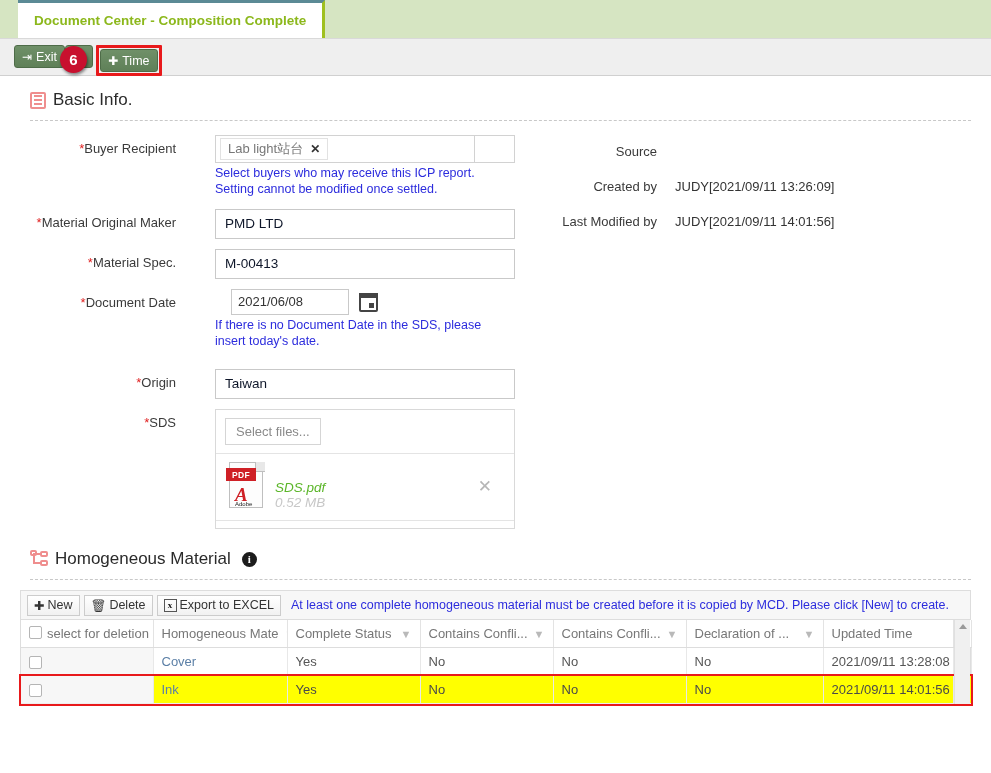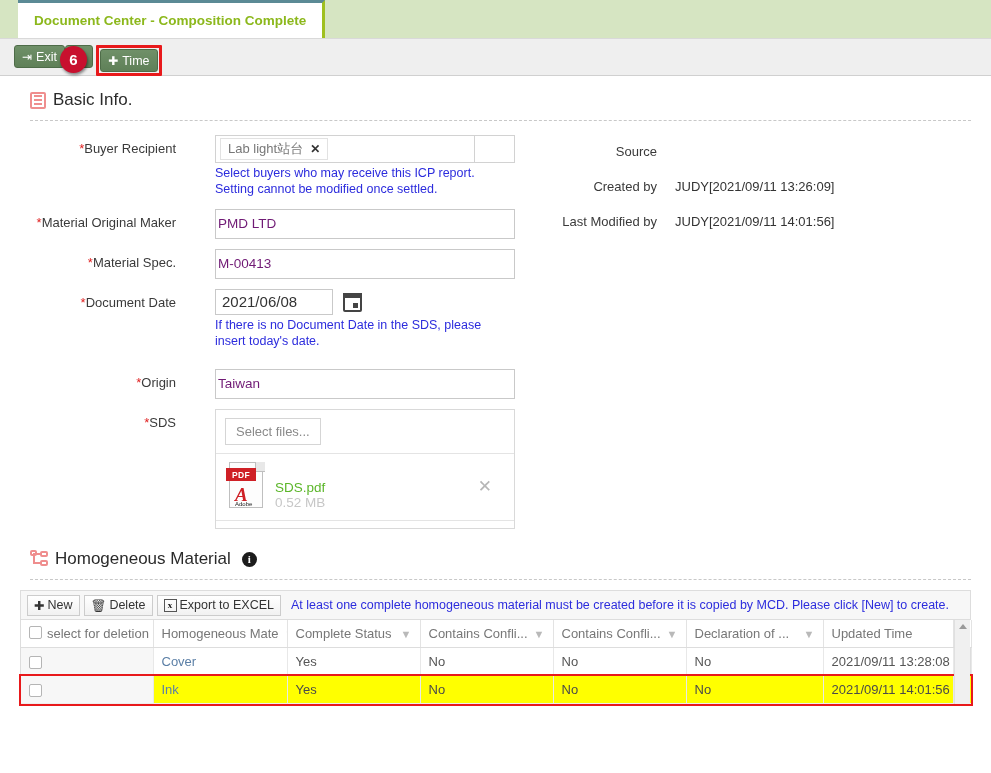--- a/index.html
+++ b/index.html
@@ -135,24 +135,24 @@
     font-size: 13px;
     color: #3a3a3a;
     white-space: nowrap;
   }
   .req { color:#e02020; }
   .fld { width: 300px; }
   .inp {
     width: 300px; height: 30px;
     border: 1px solid #c9c9c9;
     background:#fff;
-    padding: 0 2px;
+    padding: 0 9px;
     line-height: 28px;
     font-size: 13.5px;
-    color: #701a75;
+    color: #0f172a;
   }
   .hint { color:#2c2cdd; font-size:12.5px; line-height:16px; padding-top:2px; }
 
   
   .msel { display:flex; }
   .msel-main {
     width: 262px; height: 28px;
     border: 1px solid #d2d2d2;
     background:#fff;
     display:flex; align-items:center;
@@ -163,21 +163,21 @@
     display:flex; align-items:center; gap:7px;
     height: 22px; padding: 0 7px;
     border:1px solid #e2e2e2; background:#fff;
     font-size: 13px; color:#777;
   }
   .tag .x { font-weight:bold; color:#333; font-size:12px; cursor:pointer; }
 
   
   .datewrap { display:flex; align-items:center; }
   .date-inp { width: 118px; height: 26px; border:1px solid #c9c9c9; padding:0 6px;
-              font-size:15px; line-height:24px; background:#fff;}
+              font-size:13px; line-height:24px; background:#fff;margin-left:16px;}
   .cal {
     width: 19px; height: 19px; margin-left: 10px;
     border: 2px solid #444; border-radius:2px;
     position: relative;
   }
   .cal::before { content:""; position:absolute; left:-2px; top:-2px; right:-2px; height:5px; background:#444;}
   .cal::after { content:""; position:absolute; right:2px; bottom:2px; width:5px; height:5px; background:#444;}
 
   
   .meta { position:absolute; left: 470px; top: 23px; width: 500px; }
@@ -204,21 +204,21 @@
   .pdf-badge {
     position:absolute; left:0; top:6px; width:30px; height:13px;
     background:#cf2026; color:#fff; font-size:8.5px; font-weight:bold;
     display:flex; align-items:center; justify-content:center; letter-spacing:.3px;
   }
   .pdf-a {
     position:absolute; left:9px; top:22px; font-family:"Liberation Serif", serif;
     color:#cf2026; font-size:19px; font-weight:bold; font-style:italic;
   }
   .pdf-adobe { position:absolute; left:9px; bottom:3px; font-size:6px; color:#222; }
-  .sds-meta { padding-left: 9px; padding-top:1px; }
+  .sds-meta { padding-left: 9px; padding-top:1px;font-style:italic; }
   .sds-name { color:#5cb62a; font-size:13.5px; }
   .sds-size { color:#c7c7c7; font-size:13.5px; }
   .sds-x { position:absolute; right:22px; top:22px; color:#b6b6b6; font-size:17px; cursor:pointer; }
   .sds-foot { border-top:1px solid #e4e4e4; height: 8px; }
 
   
   .gridwrap { margin: 10px 20px 0 20px; border:1px solid #ddd; }
   .gtoolbar {
     display:flex; align-items:center; gap:0;
     background:#f7f7f7; border-bottom:1px solid #ddd; padding: 4px 6px; height: 29px;

